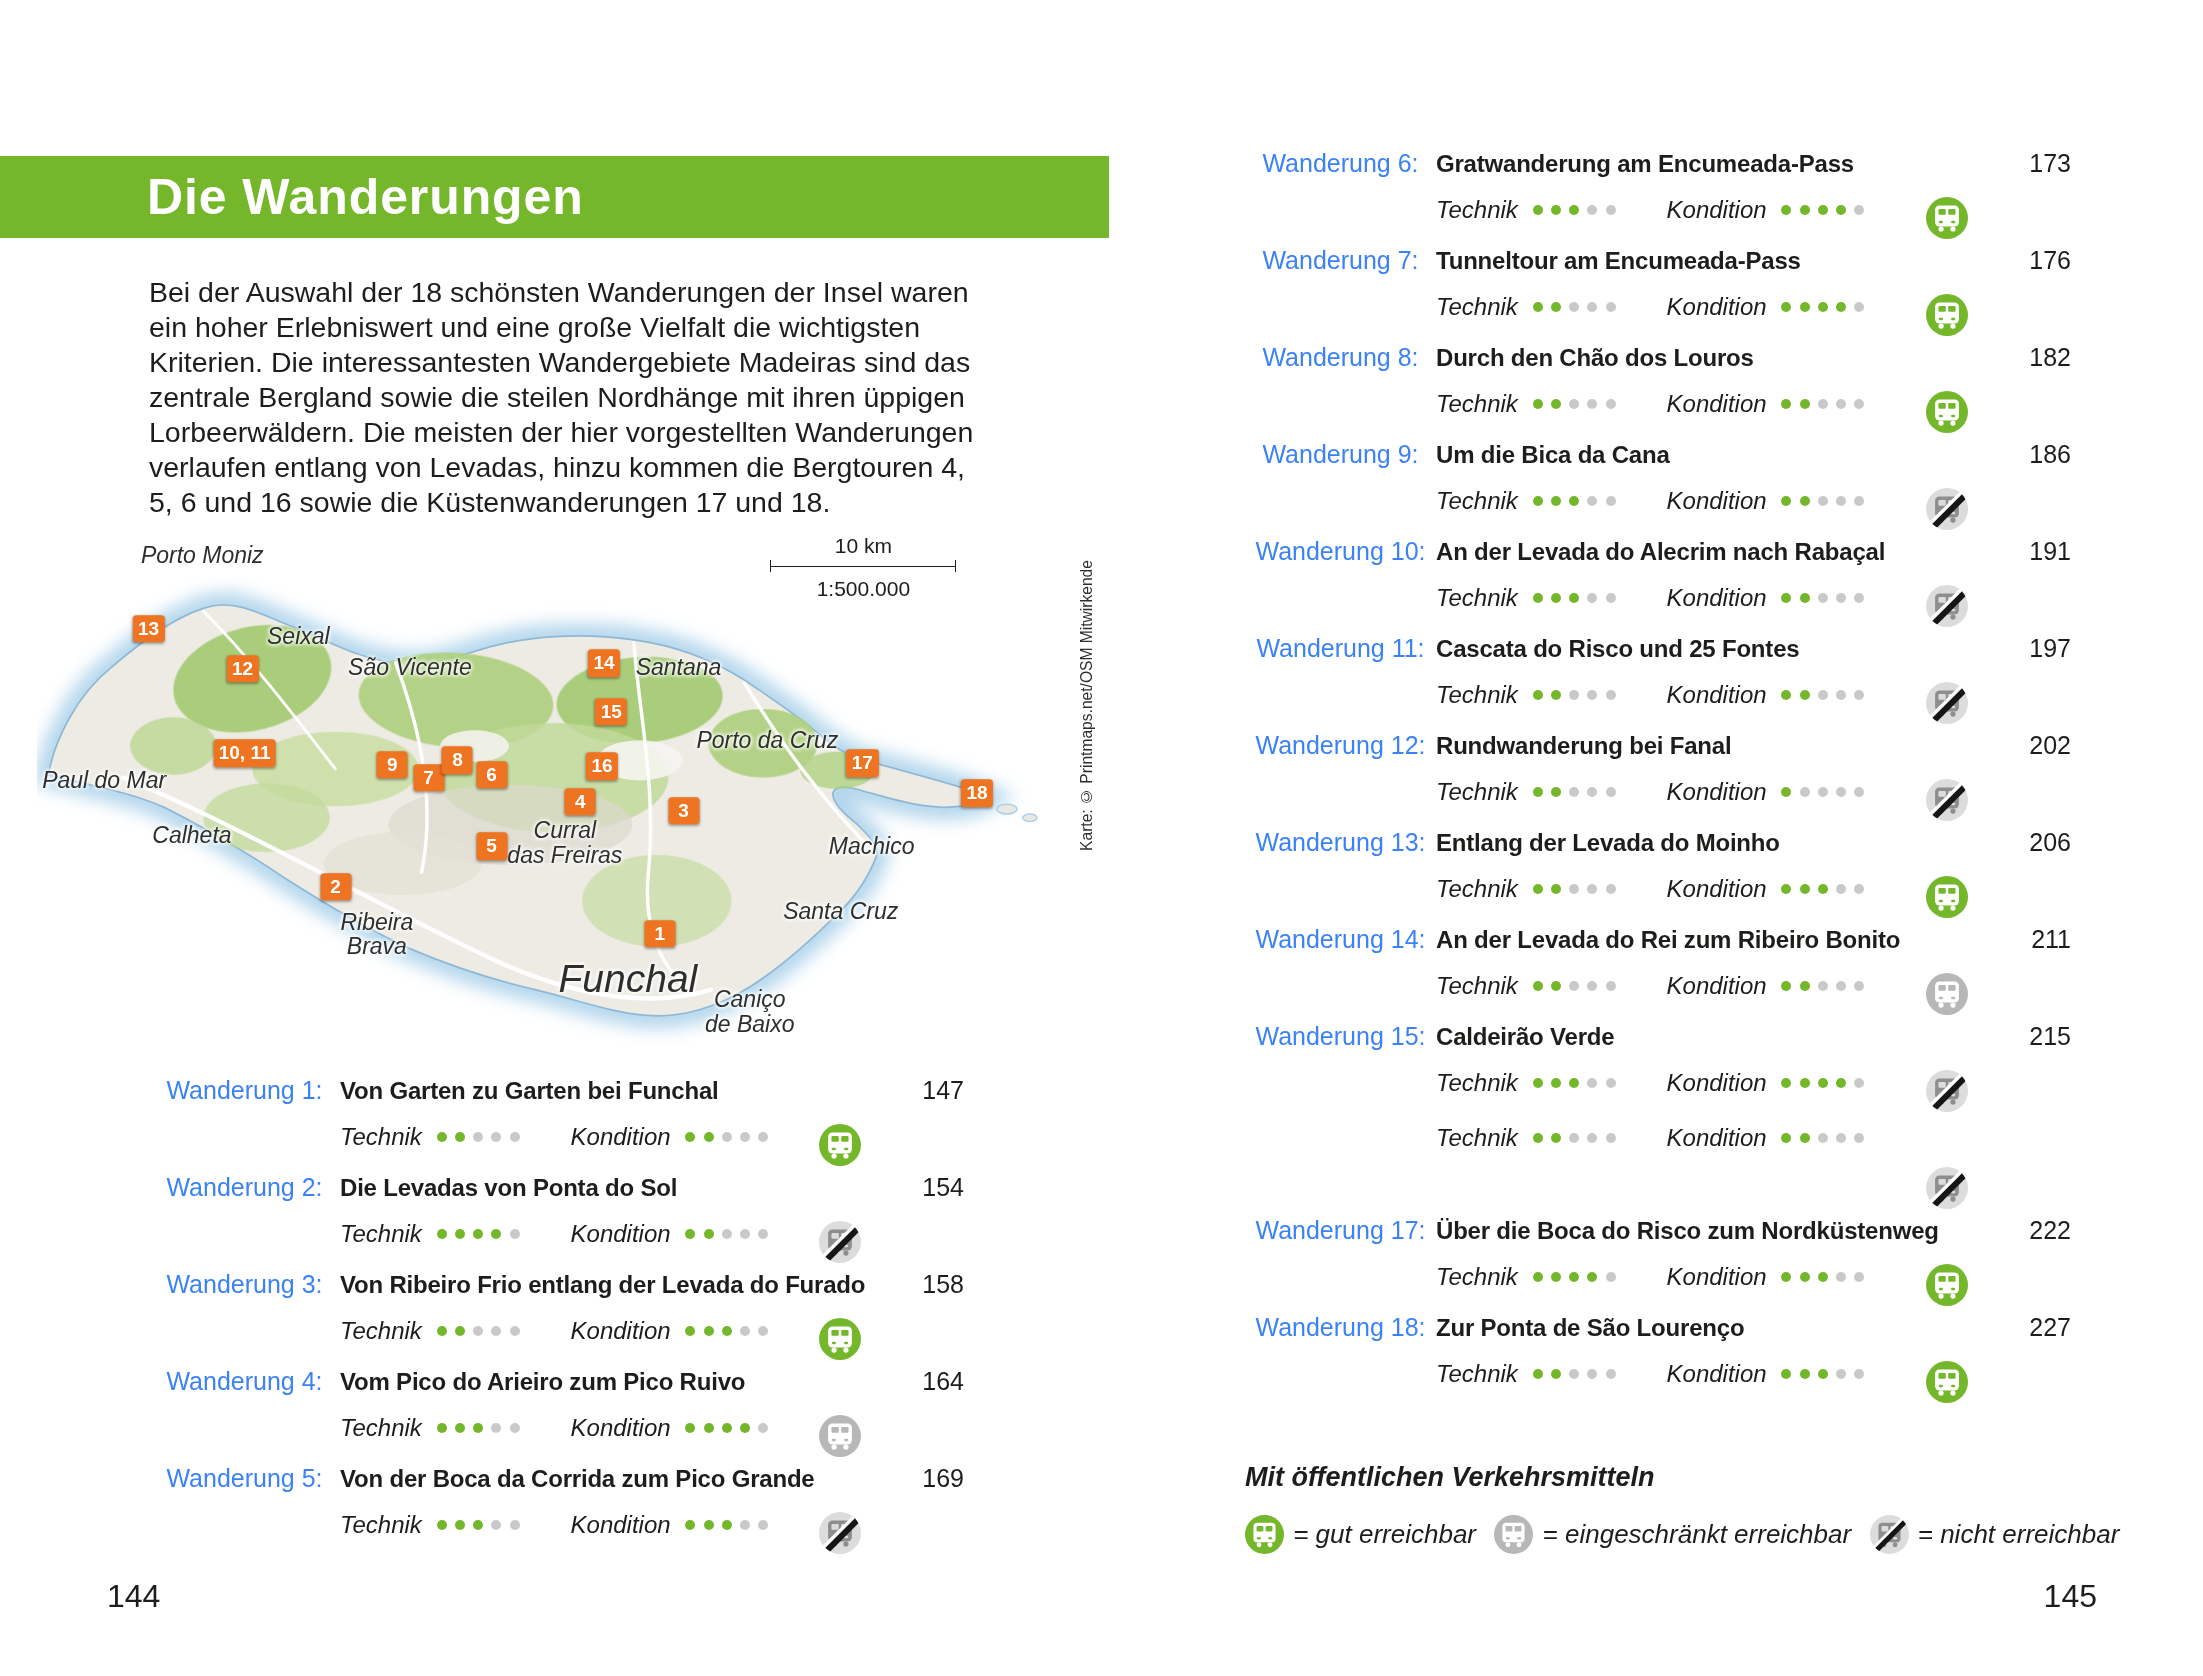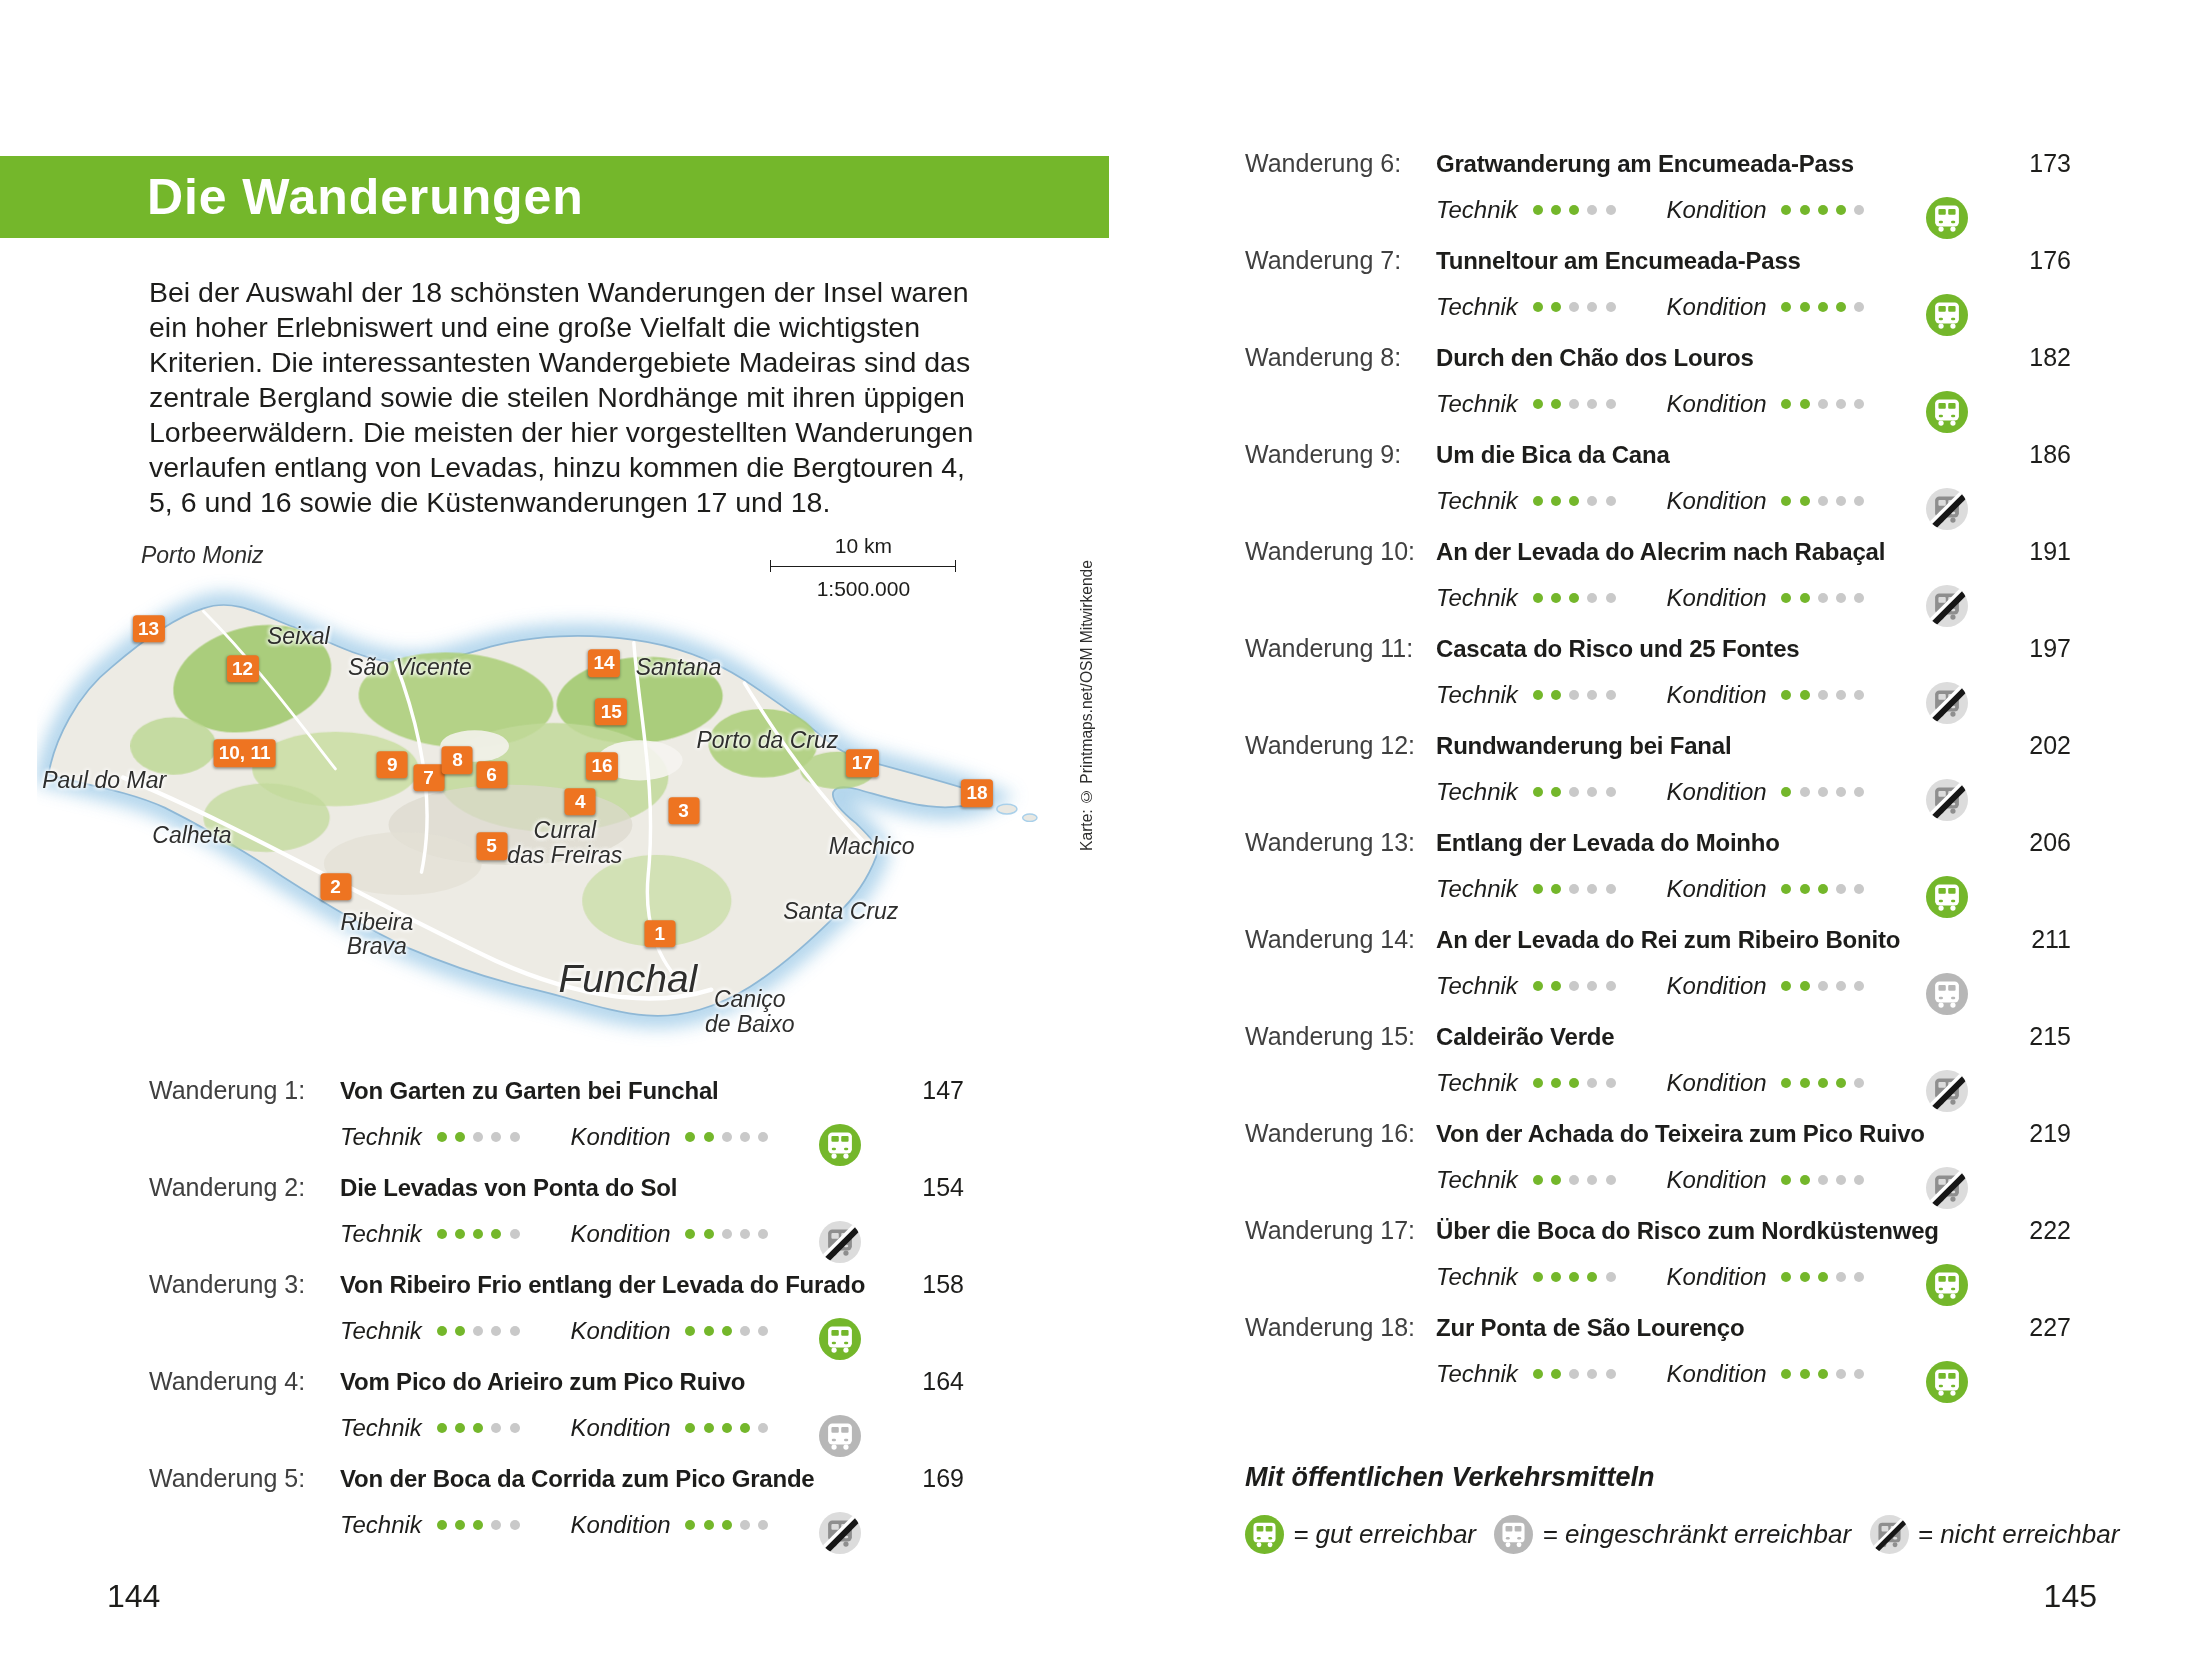--- a/index.html
+++ b/index.html
@@ -45,21 +45,21 @@
   .map-credit{
     position:absolute;right:-26px;top:0;height:62%;
     writing-mode:vertical-rl;transform:rotate(180deg);
     font-size:15.6px;color:#2e2e2d;display:flex;align-items:center;white-space:nowrap;
   }
   
   #left-hike-list{position:absolute;left:149px;top:1076px;width:815px;}
   #right-hike-list{position:absolute;left:1245px;top:149px;width:826px;}
   .hike{height:97px;position:relative;}
   .hike-row1{display:flex;align-items:baseline;height:42px;font-size:25px;white-space:nowrap;}
-  .hike-label{flex:none;width:191px;color:#404040;}
+  .hike-label{flex:none;width:191px;color:#3b82f6;text-align:center;}
   .hike-title{flex:1;font-weight:bold;font-size:24px;letter-spacing:-0.2px;overflow:hidden;}
   .hike-page{flex:none;width:79px;text-align:right;}
   .hike-row2{display:flex;align-items:center;height:37px;margin-left:191px;font-size:24px;font-style:italic;}
   .technik-label{margin-right:14.7px;}
   .kondition-label{margin-right:14.7px;}
   .dots{display:inline-flex;gap:8.3px;align-items:center;width:110px;margin-right:24px;}
   .dot{width:10px;height:10px;border-radius:50%;background:#c9c9c9;flex:none;}
   .dot.on{background:#74b72b;}
   .transport{position:absolute;right:103px;bottom:7.3px;}
   
@@ -708,25 +708,20 @@
               <rect x="7.1" y="6.8" width="4.2" height="3.4" rx="0.6" fill="#dcdcdc"></rect>
               <rect x="12.7" y="6.8" width="4.2" height="3.4" rx="0.6" fill="#dcdcdc"></rect>
               <rect x="7.3" y="13.5" width="2.4" height="1.5" rx="0.75" fill="#dcdcdc"></rect>
               <rect x="14.3" y="13.5" width="2.4" height="1.5" rx="0.75" fill="#dcdcdc"></rect>
               <circle cx="8.6" cy="18.3" r="1.5" fill="#8e8e8e"></circle>
               <circle cx="15.4" cy="18.3" r="1.5" fill="#8e8e8e"></circle>
             </svg></span></span>
   </div>
 
   <div class="hike">
-    <div class="hike-row1">
-      <span class="hike-label">Wanderung 16:</span>
-      <span class="hike-title">Von der Achada do Teixeira zum Pico Ruivo</span>
-      <span class="hike-page">219</span>
-    </div>
     <div class="hike-row2">
       <span class="crit-label technik-label">Technik</span>
       <span class="dots technik-dots">
             <span class="dot on"></span>
             <span class="dot on"></span>
             <span class="dot"></span>
             <span class="dot"></span>
             <span class="dot"></span>
           </span>
       <span class="crit-label kondition-label">Kondition</span>

